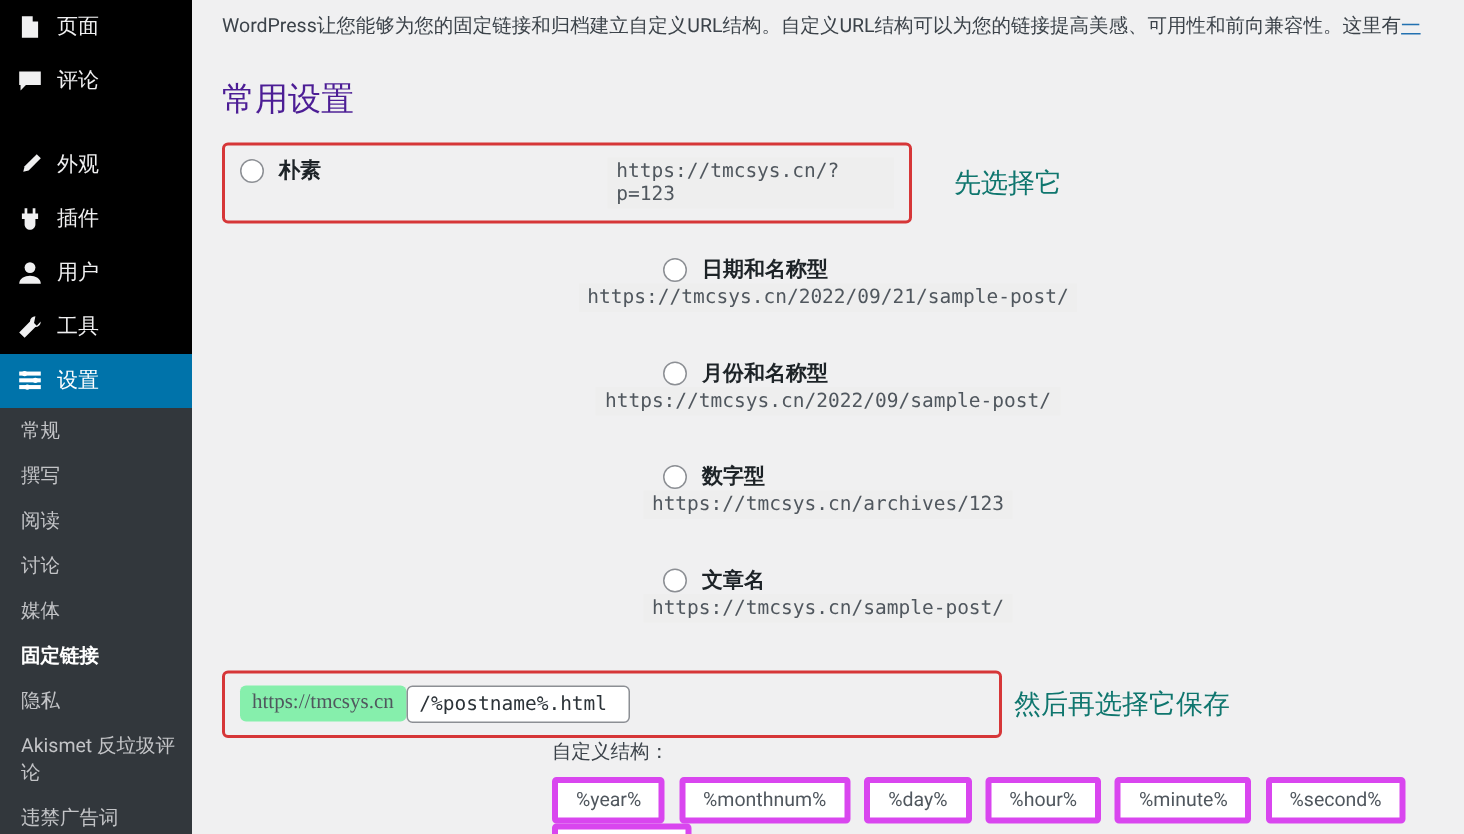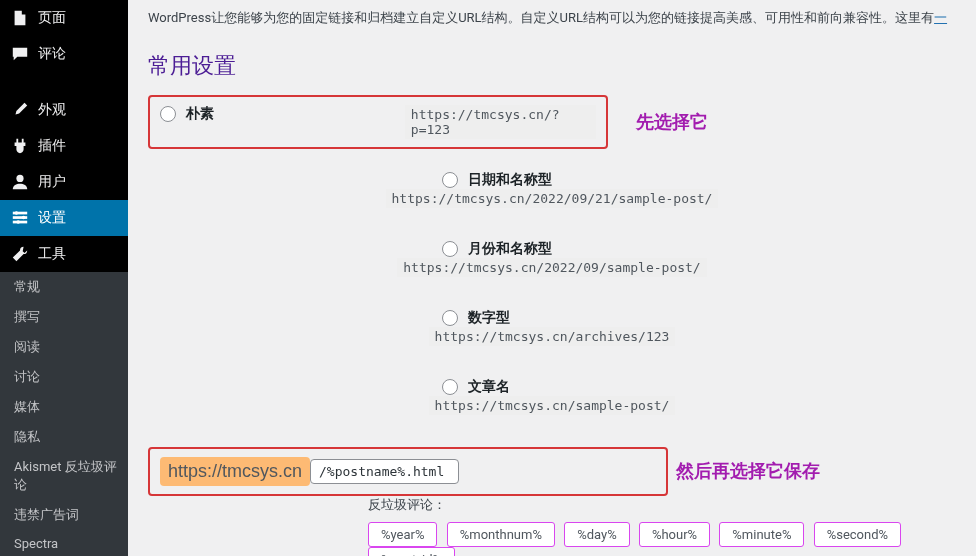--- a/index.html
+++ b/index.html
@@ -17,27 +17,27 @@
     .intro { font-size: 13px; color: #3c434a; padding-top: 8px; line-height: 1.6; }
     .intro a { color: #2271b1; text-decoration: underline; }
     h2.section { font-size: 22px; font-weight: 400; color: #4c1d95; margin: 22px 0 14px; }
     .opt-row { display: flex; align-items: center; margin-bottom: 32px; flex-direction: column; }
     .opt-left { display: flex; align-items: center; width: 220px; }
     .radio { width: 16px; height: 16px; border: 1px solid #8c8f94; border-radius: 50%; margin-right: 10px; display: flex; align-items: center; justify-content: center; flex-shrink: 0; background: #fff; }
     .radio.checked::after { content: ""; width: 8px; height: 8px; background: #2271b1; border-radius: 50%; }
     .opt-label { font-size: 14px; font-weight: 600; color: #1d2327; }
     .url-sample { font-family: Consolas, Monaco, monospace; font-size: 13px; background: #eee; padding: 2px 6px; color: #50575e; }
     .custom-box { display: flex; align-items: center; }
-    .custom-prefix { font-family: Liberation Sans, sans-serif; font-size: 18px; background: #fdba74; padding: 4px 8px; color: #50575e; border-radius: 4px; }
+    .custom-prefix { font-family: Liberation Serif, serif; font-size: 14px; background: #86efac; padding: 4px 8px; color: #50575e; border-radius: 4px; }
     .custom-input { font-family: Consolas, Monaco, monospace; font-size: 13px; padding: 4px 8px; border: 1px solid #8c8f94; border-radius: 4px; width: 149px; margin-left: 0; background:#fff; color:#2c3338; }
     .red-box { border: 2px solid #d63638; border-radius: 4px; padding: 8px 10px; display: flex; align-items: flex-start; gap: 35px; }
-    .annot { color: #a21caf; font-size: 18px; margin-left: 28px; font-weight: 700; }
+    .annot { color: #0f766e; font-size: 18px; margin-left: 28px; font-weight: 400; }
     .tags-row { margin-top: -6px; margin-left: 220px; }
     .tags-label { font-size: 13px; color: #3c434a; margin-bottom: 8px; }
-    .tag-btn { display: inline-block; border: 1px solid #d946ef; border-radius: 3px; padding: 4px 12px; font-size: 13px; color: #50575e; background: #fff; margin-right: 6px; cursor: pointer; }
+    .tag-btn { display: inline-block; border: 4px solid #d946ef; border-radius: 3px; padding: 4px 12px; font-size: 13px; color: #50575e; background: #fff; margin-right: 6px; cursor: pointer; }
     svg { fill: currentColor; }
   </style>
 </head>
 <body>
 
 <div class="wrap">
   <div class="sidebar">
     <div class="menu-item">
       <span class="icon">
           <svg width="18" height="18" viewBox="0 0 20 20">
@@ -73,47 +73,48 @@
     </div>
     <div class="menu-item">
       <span class="icon">
           <svg width="18" height="18" viewBox="0 0 20 20">
             <circle cx="10" cy="6" r="4"></circle>
             <path d="M2 18c0-4 4-6 8-6s8 2 8 6z"></path>
           </svg>
         </span>
       <span>用户</span>
     </div>
+    <div class="menu-item">
+      <span class="icon">
+          <svg width="18" height="18" viewBox="0 0 20 20">
+            <path d="M14 2a4 4 0 00-4 4l-8 8 4 4 8-8a4 4 0 004-4l-3 3-2-2z"></path>
+          </svg>
+        </span>
+      <span>工具</span>
+    </div>
     <div class="menu-item active">
       <span class="icon">
           <svg width="18" height="18" viewBox="0 0 20 20">
             <rect x="2" y="3" width="16" height="3"></rect>
             <rect x="2" y="8" width="16" height="3"></rect>
             <rect x="2" y="13" width="16" height="3"></rect>
             <circle cx="6" cy="4.5" r="2"></circle>
             <circle cx="14" cy="9.5" r="2"></circle>
             <circle cx="8" cy="14.5" r="2"></circle>
           </svg>
         </span>
       <span>设置</span>
     </div>
-    <div class="menu-item">
-      <span class="icon">
-          <svg width="18" height="18" viewBox="0 0 20 20">
-            <path d="M14 2a4 4 0 00-4 4l-8 8 4 4 8-8a4 4 0 004-4l-3 3-2-2z"></path>
-          </svg>
-        </span>
-      <span>工具</span>
-    </div>
     <div class="submenu">
       <div class="sub-item">常规</div>
       <div class="sub-item">撰写</div>
       <div class="sub-item">阅读</div>
       <div class="sub-item">讨论</div>
       <div class="sub-item">媒体</div>
+      <div class="sub-item current">固定链接</div>
       <div class="sub-item">隐私</div>
       <div class="sub-item">Akismet 反垃圾评论</div>
       <div class="sub-item">违禁广告词</div>
       <div class="sub-item">Spectra</div>
     </div>
   </div>
 
   <div class="content">
     <p class="intro">
       <span>WordPress让您能够为您的固定链接和归档建立自定义URL结构。自定义URL结构可以为您的链接提高美感、可用性和前向兼容性。这里有</span><a href="#">一</a>
@@ -167,21 +168,21 @@
       <div class="red-box" style="width:520px;">
         <div class="custom-box">
           <span class="custom-prefix">https://tmcsys.cn</span>
           <input class="custom-input" value="/%postname%.html" style="">
         </div>
       </div>
       <span class="annot" style="margin-left:8px">然后再选择它保存</span>
     </div>
 
     <div class="tags-row">
-      <div class="tags-label">反垃圾评论：</div>
+      <div class="tags-label">自定义结构：</div>
       <div>
         <span class="tag-btn">%year%</span>
         <span class="tag-btn">%monthnum%</span>
         <span class="tag-btn">%day%</span>
         <span class="tag-btn">%hour%</span>
         <span class="tag-btn">%minute%</span>
         <span class="tag-btn">%second%</span>
         <span class="tag-btn">%post_id%</span>
       </div>
     </div>

